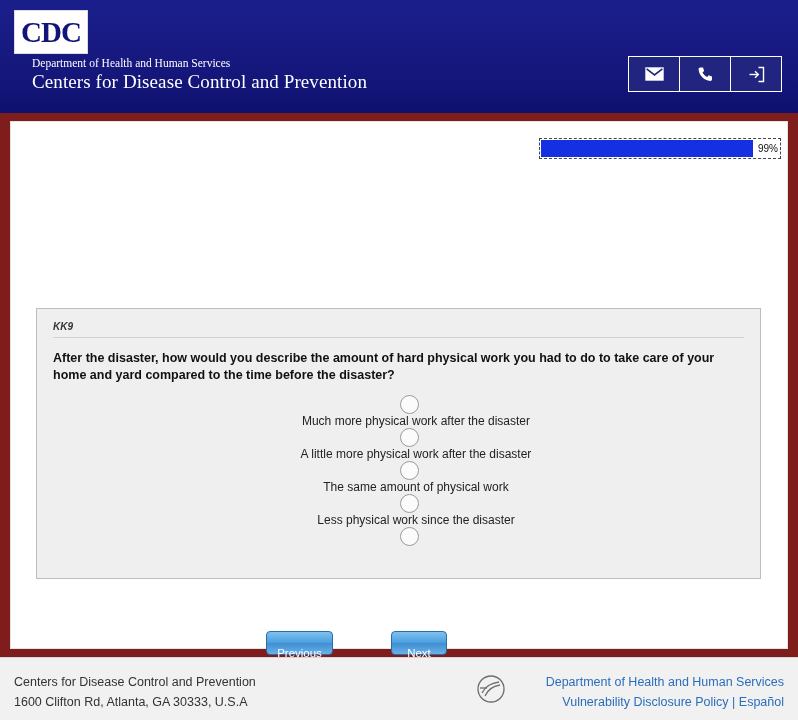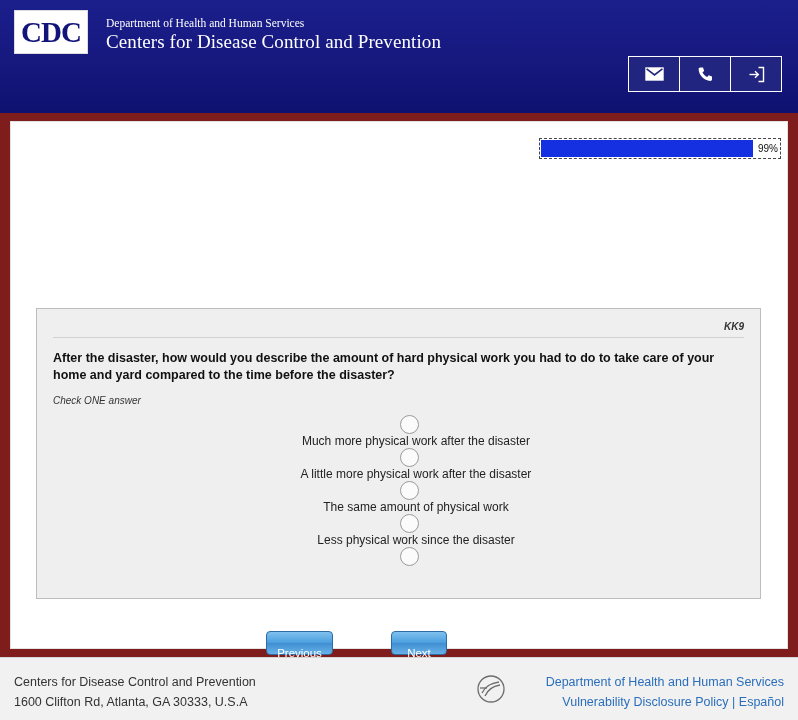--- a/index.html
+++ b/index.html
@@ -17,22 +17,23 @@
   
   .header {
     position: relative;
     height: 113px;
     background: #12147a;
     background: linear-gradient(180deg, #1b1f8c 0%, #16187e 55%, #0f1170 100%);
     box-sizing: border-box;
   }
   .header-inner {
     display: flex;
-    align-items: flex-end;
+    align-items: flex-start;
     padding: 10px 0 0 14px;
+    flex-direction: column;
   }
   .cdc-logo {
     width: 72px;
     height: 42px;
     background: #ffffff;
     border: 1px solid #dcdcdc;
     display: flex;
     align-items: center;
     justify-content: center;
     flex: none;
@@ -140,21 +141,20 @@
     padding: 12px 16px 18px 16px;
   }
   .qid {
     font-size: 10px;
     font-style: italic;
     font-weight: bold;
     color: #333;
     padding-bottom: 5px;
     border-bottom: 1px solid #d2d2d2;
     margin-bottom: 12px;
-    text-align: right;
   }
   .qtext {
     font-size: 12.5px;
     font-weight: bold;
     color: #111;
     line-height: 17px;
     margin: 0 0 11px 0;
   }
   .qhint {
     font-size: 10px;
@@ -293,21 +293,20 @@
   <div class="content-frame">
 
     <div class="progress-wrap">
       <div class="progress-fill" style="width: 211.6px;"></div>
       <div class="progress-label">99%</div>
     </div>
 
     <div class="qcard">
       <div class="qid">KK9</div>
       <p class="qtext">After the disaster, how would you describe the amount of hard physical work you had to do to take care of your home and yard compared to the time before the disaster?</p>
-      <div class="qhint">Check ONE answer</div>
 
       <div class="options">
         <div class="option">
           <span class="radio"></span>
           <span class="option-label">Much more physical work after the disaster</span>
         </div>
         <div class="option">
           <span class="radio"></span>
           <span class="option-label">A little more physical work after the disaster</span>
         </div>

